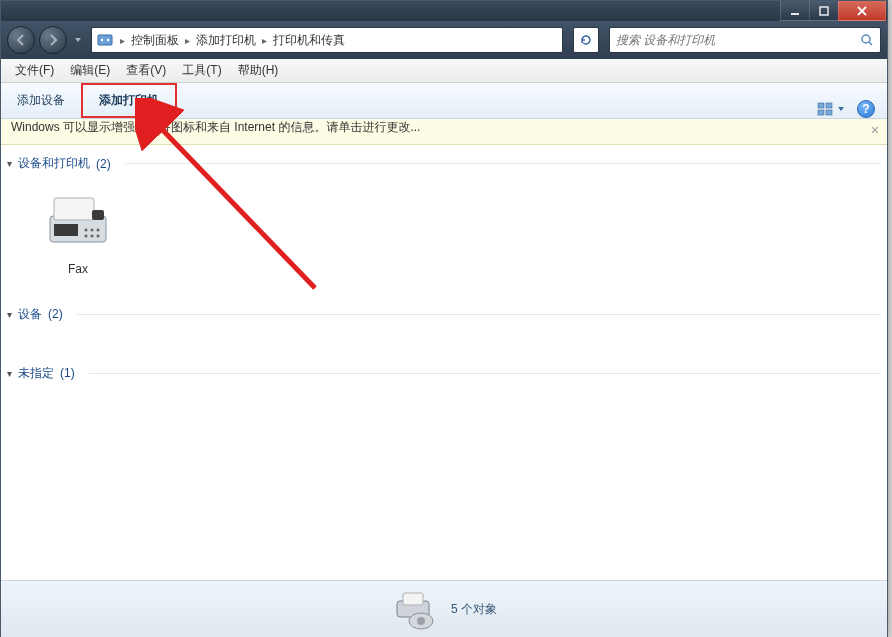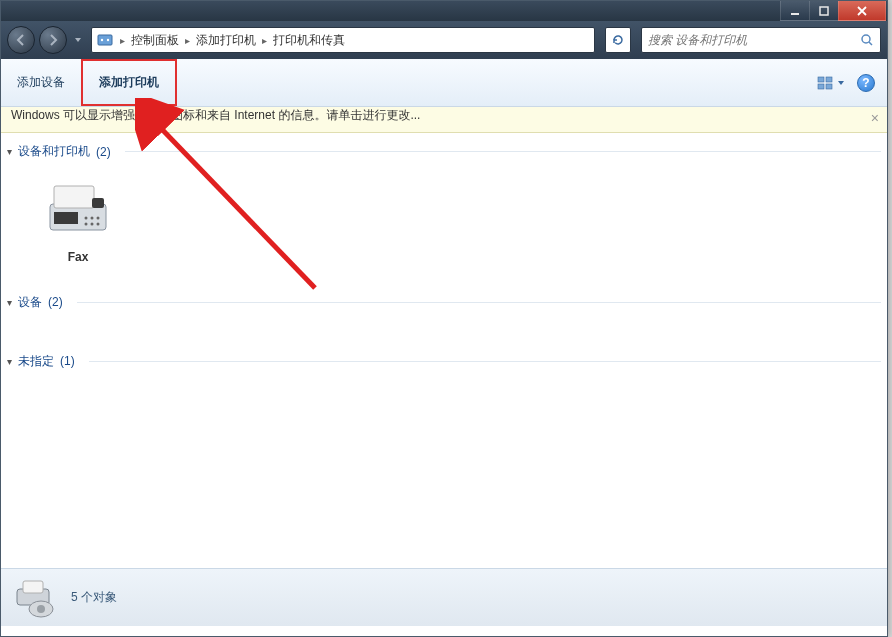--- a/index.html
+++ b/index.html
@@ -21,53 +21,53 @@
   .circbtn + .circbtn { margin-left:4px; }
   .circbtn svg { width:14px; height:14px; fill:#aab4c0; }
   .navdrop { margin-left:4px; width:14px; height:14px; display:flex; align-items:center; justify-content:center; }
   .navdrop svg { width:8px; height:8px; fill:#aab4c0; }
 
   .address { flex:1; height:26px; background:#fff; border:1px solid #2a3644; border-radius:2px; display:flex; align-items:center; padding:0 4px; font-size:12px; color:#333; }
   .crumb-icon { width:18px; height:18px; margin-right:4px; display:flex; align-items:center; justify-content:center; }
   .crumb { padding: 0 4px; }
   .crumb-sep { color:#666; padding:0 2px; font-size:10px; }
   .addr-refresh { width:26px; height:26px; background:#fff; border:1px solid #2a3644; border-radius:2px; margin-left:4px; display:flex; align-items:center; justify-content:center; }
-  .search { width:240px; height:26px; background:#fff; border:1px solid #2a3644; border-radius:2px; margin-left:4px; display:flex; align-items:center; padding:0 6px; }
+  .search { width:272px; height:26px; background:#fff; border:1px solid #2a3644; border-radius:2px; margin-left:4px; display:flex; align-items:center; padding:0 6px; }
   .search input { border:none; outline:none; flex:1; font-size:12px; color:#888; font-style:italic; }
   .search .sicon { width:14px; height:14px; }
 
   
   .menubar { height:24px; background: linear-gradient(to bottom,#f8f8f8,#ececec); border-bottom:1px solid #d0d0d0; display:flex; align-items:center; font-size:12px; padding:0 6px; color:#333; }
   .menubar .mitem { padding:0 8px; }
 
   
-  .cmdbar { height:48px; background: linear-gradient(to bottom,#f7fbff,#e4eef8); border-bottom:1px solid #cad8e6; display:flex; align-items:center; font-size:12px; color:#1a3a5a; position:relative; }
+  .cmdbar { height:36px; background: linear-gradient(to bottom,#f7fbff,#e4eef8); border-bottom:1px solid #cad8e6; display:flex; align-items:flex-end; font-size:12px; color:#1a3a5a; position:relative; }
   .cmdbar .cmd { padding:0 16px; height:100%; display:flex; align-items:center; }
   .cmdbar .highlight { border:2px solid #e03030;font-weight:bold; }
   .cmdbar .right { margin-left:auto; display:flex; align-items:center; gap:12px; padding-right:12px; }
   .viewbtn { display:flex; align-items:center; gap:2px; }
   .helpicon { width:18px; height:18px; border-radius:50%; background:radial-gradient(circle at 35% 30%, #7ab8ff, #2a7ad0); color:#fff; font-size:12px; font-weight:bold; display:flex; align-items:center; justify-content:center; border:1px solid #2a6ab0; }
 
   
   .infobar { height:26px; background:#fdfce4; border-bottom:1px solid #e0deb0; display:flex; align-items:flex-start; font-size:12px; color:#333; padding:0 10px; position:relative; }
   .infobar .ibclose { position:absolute; right:8px; top:3px; color:#999; font-size:14px; cursor:pointer; }
 
   
   .content { height:435px; overflow:auto; background:#fff; font-size:12px; color:#1a4a8a; padding: 6px 6px 0 6px; }
   .group-header { display:flex; align-items:center; gap:6px; padding:4px 0; color:#1a4a8a; }
   .group-header .tri { font-size:10px; color:#555; }
   .group-header .cnt { color:#1a4a8a; }
   .group-header .line { flex:1; height:1px; background:#e0e8f0; margin-left:8px; }
   .items { display:flex; flex-wrap:wrap; gap:20px; padding:10px 10px 24px 16px; }
-  .item { width:110px; display:flex; flex-direction:column; align-items:center; text-align:center; color:#333;font-weight:bold; }
+  .item { width:110px; display:flex; flex-direction:column; align-items:center; text-align:center; color:#333; }
   .item .thumb { width:84px; height:72px; display:flex; align-items:center; justify-content:center; }
   .item .lbl { margin-top:4px; font-size:12px; line-height:1.3; }
 
   
-  .statusbar { height:58px; background: linear-gradient(to bottom,#eef4fa,#e0e8f0); border-top:1px solid #cad8e6; display:flex; align-items:center; padding:0 10px; gap:12px; font-size:12px; color:#3a5a7a; }
+  .statusbar { height:58px; background: linear-gradient(to bottom,#eef4fa,#e0e8f0); border-top:1px solid #cad8e6; display:flex; align-items:center; padding:0 10px; gap:12px; font-size:12px; color:#3a5a7a;justify-content:center; }
   .statusbar .sicon { width:48px; height:42px; display:flex; align-items:center; justify-content:center; }
 
   
   .arrow { position:absolute; left:135px; top:98px; pointer-events:none; }
 
 </style>
 </head>
 <body>
 
 <div class="window">
@@ -136,20 +136,27 @@
       <input placeholder="搜索 设备和打印机" style="">
       <span class="sicon">
         <svg viewBox="0 0 14 14">
             <circle cx="6" cy="6" r="4" fill="none" stroke="#5a8ac0" stroke-width="1.5"></circle>
             <path d="M9 9 L12 12" stroke="#5a8ac0" stroke-width="1.5"></path>
           </svg>
       </span>
     </div>
   </div>
 
+  <div class="menubar">
+    <span class="mitem">文件(F)</span>
+    <span class="mitem">编辑(E)</span>
+    <span class="mitem">查看(V)</span>
+    <span class="mitem">工具(T)</span>
+    <span class="mitem">帮助(H)</span>
+  </div>
 
   <div class="cmdbar">
     <span class="cmd">添加设备</span>
     <span class="cmd highlight">添加打印机</span>
     <div class="right">
       <span class="viewbtn">
         <svg width="18" height="14" viewBox="0 0 18 14">
             <rect x="1" y="1" width="6" height="5" fill="#7aa8d8" stroke="#3a6aa0" stroke-width="0.6"></rect>
             <rect x="9" y="1" width="6" height="5" fill="#7aa8d8" stroke="#3a6aa0" stroke-width="0.6"></rect>
             <rect x="1" y="8" width="6" height="5" fill="#7aa8d8" stroke="#3a6aa0" stroke-width="0.6"></rect>

